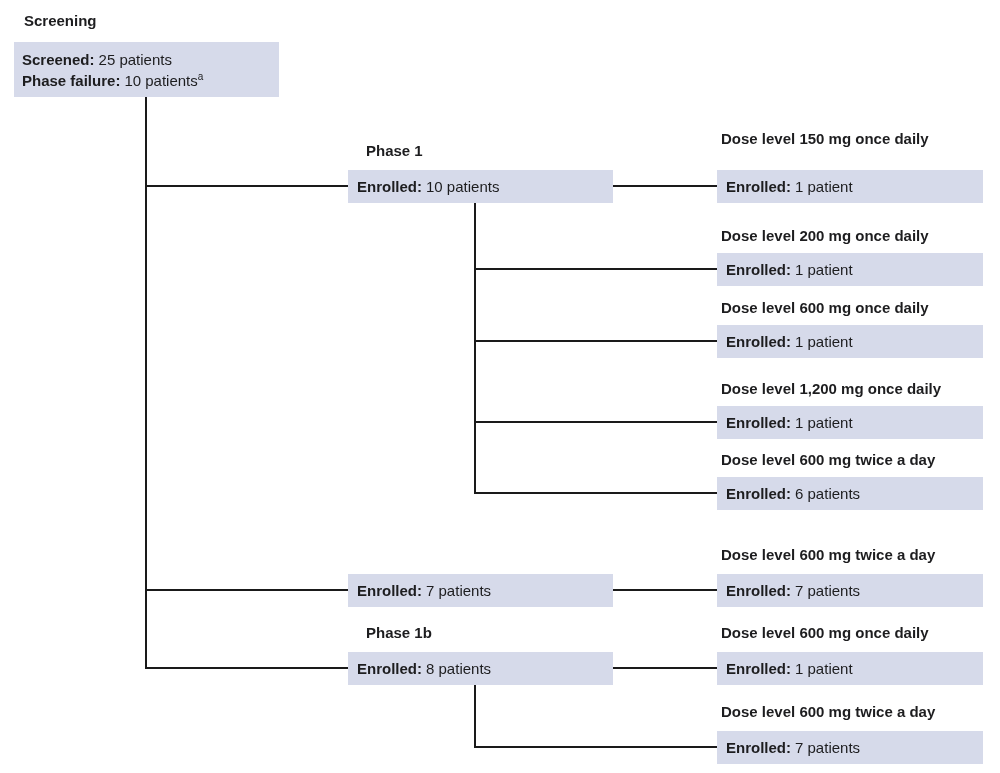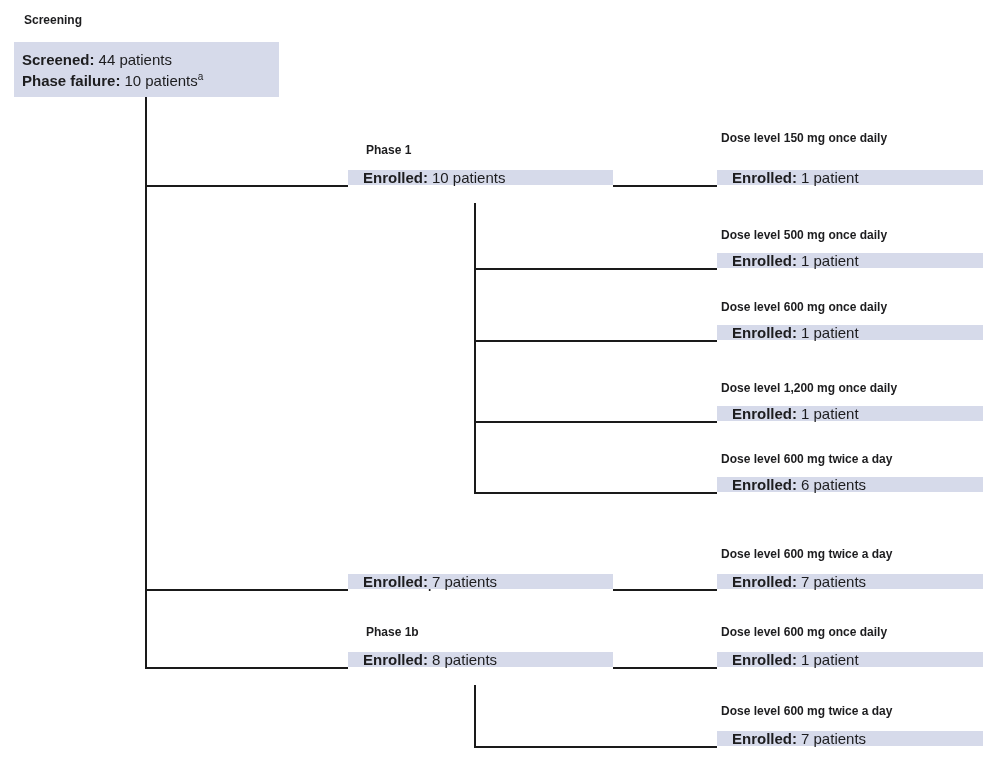--- a/index.html
+++ b/index.html
@@ -7,34 +7,34 @@
     position: relative;
     width: 1000px;
     height: 773px;
     background: #ffffff;
     font-family: "Liberation Sans", "DejaVu Sans", sans-serif;
     color: #1d1d1f;
     overflow: hidden;
   }
   .heading {
     position: absolute;
-    font-size: 12px;
+    font-size: 15px;
     line-height: 17px;
     font-weight: bold;
     white-space: nowrap;
     color: #1d1d1f;
   }
   .box {
     position: absolute;
     background: #d6daea;
-    height: 15px;
+    height: 33px;
     box-sizing: border-box;
     display: flex;
     align-items: center;
-    padding-left: 15px;
+    padding-left: 9px;
     font-size: 15px;
     white-space: nowrap;
     color: #1d1d1f;
   }
   .box.tall {
     height: 55px;
     flex-direction: column;
     align-items: flex-start;
     justify-content: center;
     padding-left: 8px;
@@ -70,21 +70,21 @@
   <div class="line" style="left:474px; top:492px; width:243px; height:2px;"></div>
 
   <div class="line" style="left:613px; top:589px; width:104px; height:2px;"></div>
 
   <div class="line" style="left:613px; top:667px; width:104px; height:2px;"></div>
   <div class="line" style="left:474px; top:685px; width:2px;  height:63px;"></div>
   <div class="line" style="left:474px; top:746px; width:243px; height:2px;"></div>
 
   <div class="heading" style="left:24px; top:12px;">Screening</div>
   <div class="box tall" style="left:14px; top:42px; width:265px;">
-    <div class="row"><span class="lbl">Screened:</span><span class="val">44 patients</span></div>
+    <div class="row"><span class="lbl">Screened:</span><span class="val">25 patients</span></div>
     <div class="row"><span class="lbl">Phase failure:</span><span class="val">10 patients</span><sup class="fn">a</sup></div>
   </div>
 
   <div class="heading" style="left:366px; top:142px;">Phase 1</div>
   <div class="box" style="left:348px; top:170px; width:265px;">
     <span class="lbl">Enrolled:</span>
       <span class="val">10 patients</span>
   </div>
 
   <div class="heading" style="left:366px; top:576px;">Phase 1 expansion</div>
@@ -98,21 +98,21 @@
     <span class="lbl">Enrolled:</span>
       <span class="val">8 patients</span>
   </div>
 
   <div class="heading" style="left:721px; top:130px;">Dose level 150 mg once daily</div>
   <div class="box" style="left:717px; top:170px; width:266px;">
     <span class="lbl">Enrolled:</span>
       <span class="val">1 patient</span>
   </div>
 
-  <div class="heading" style="left:721px; top:227px;">Dose level 500 mg once daily</div>
+  <div class="heading" style="left:721px; top:227px;">Dose level 200 mg once daily</div>
   <div class="box" style="left:717px; top:253px; width:266px;">
     <span class="lbl">Enrolled:</span>
       <span class="val">1 patient</span>
   </div>
 
   <div class="heading" style="left:721px; top:299px;">Dose level 600 mg once daily</div>
   <div class="box" style="left:717px; top:325px; width:266px;">
     <span class="lbl">Enrolled:</span>
       <span class="val">1 patient</span>
   </div>

